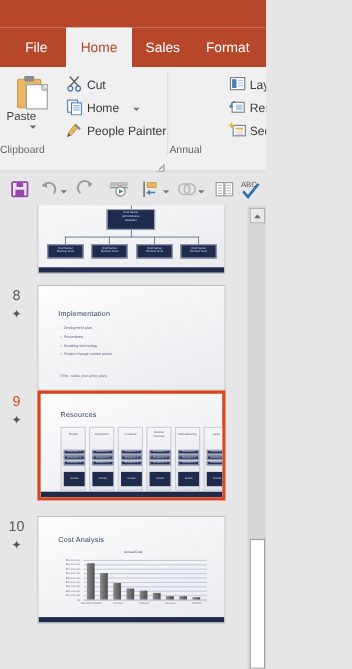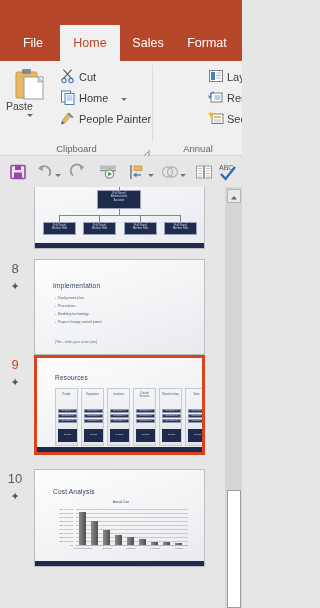--- a/index.html
+++ b/index.html
@@ -21,21 +21,21 @@
   }
   .tab.active{background:#f0f0f0;color:#b7472a;}
 
   
   .ribbon{
     position:relative;height:94px;background:#f0f0f0;
     border-bottom:1px solid #d4d4d4;
   }
   .group{position:absolute;top:0;height:94px;}
   .grouplabel{
-    position:absolute;bottom:1px;width:100%;text-align:center;
+    position:absolute;bottom:13px;width:100%;
     font-size:9.5px;color:#666;
   }
   .gdiv{position:absolute;top:4px;bottom:14px;width:1px;background:#dcdcdc;}
 
   
   .bigbtn{
     position:absolute;text-align:left;cursor:pointer;
   }
   .bigbtn .lbl{font-size:10.5px;color:#444;line-height:11px;}
   .caretdn{

